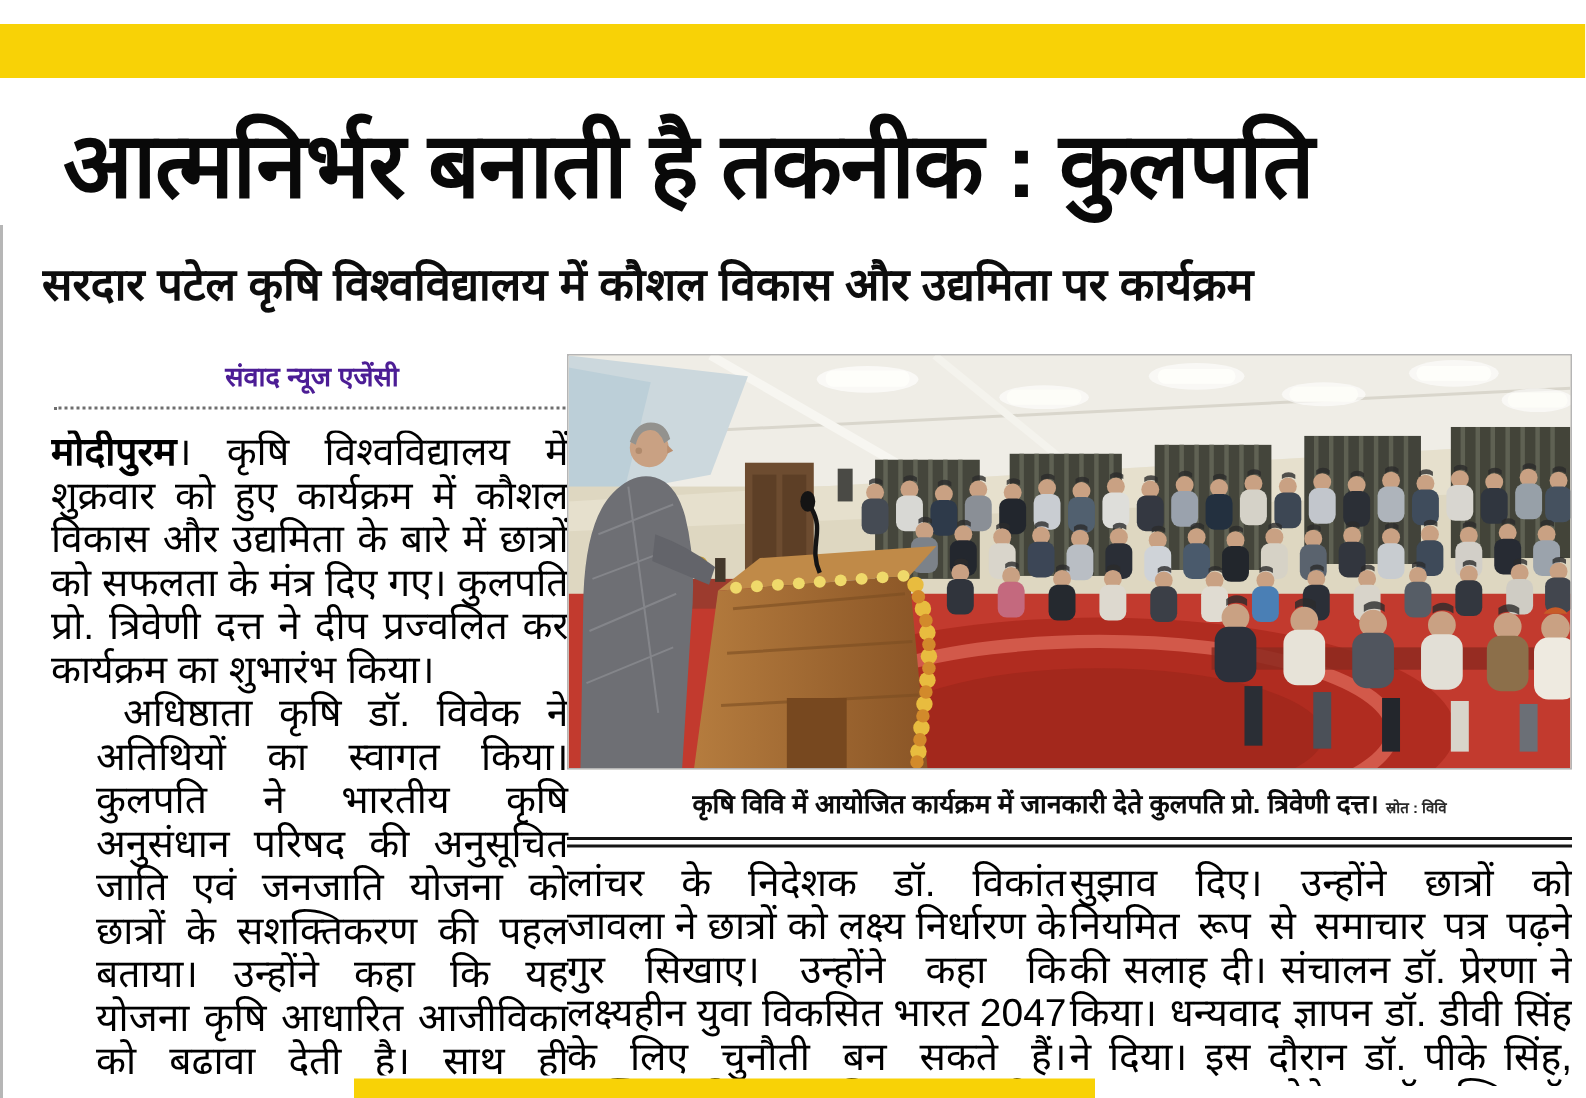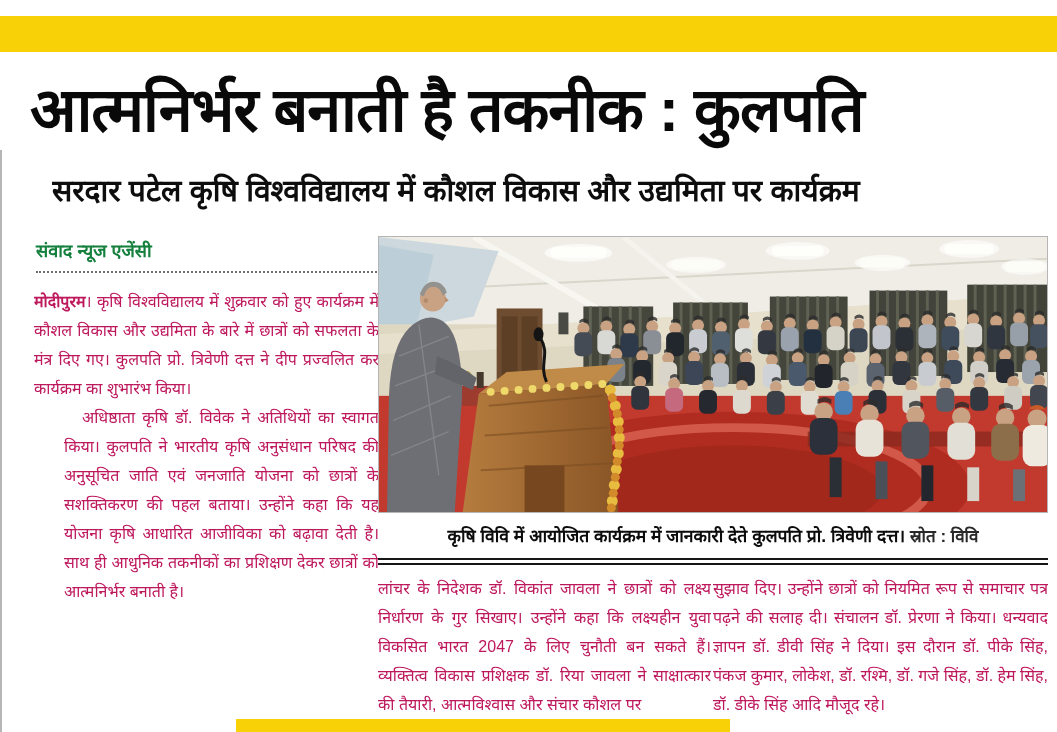--- a/index.html
+++ b/index.html
@@ -13,55 +13,55 @@
     position:absolute; left:0; top:16px; width:1057px; height:36px;
   }
   .bottom-bar {
     position:absolute; left:236px; top:719px; width:494px; height:13px;
   }
   .left-edge-rule {
     position:absolute; left:0; top:150px; width:2px; height:582px;
     background:#8f8f8f; opacity:.65;
   }
   .headline {
-    position:absolute; left:30px; top:58px; width:992px; height:108px;
+    position:absolute; left:42px; top:58px; width:992px; height:108px;
     font-size:61px; font-weight:700; color:#090909; line-height:104px;
     letter-spacing:-1px; white-space:nowrap; overflow:hidden;
   }
   .subheadline {
-    position:absolute; left:52px; top:166px; width:994px; height:52px;
+    position:absolute; left:28px; top:166px; width:994px; height:52px;
     font-size:30px; font-weight:700; color:#0d0d0d; line-height:50px;
     white-space:nowrap; overflow:hidden;
   }
   .byline {
     position:absolute; left:36px; top:238px; width:344px;
-    font-size:18px; font-weight:700; color:#15803d;
+    font-size:18px; font-weight:700; color:#4c1d95;text-align:center;
   }
   .dotted-rule {
     position:absolute; left:36px; top:270px; width:341px; height:3px;
     border-bottom:2px dotted #6e6e6e;
   }
-  .body-text { font-size:16px; line-height:29px; color:#be185d; text-align:justify; }
+  .body-text { font-size:26px; line-height:29px; color:#000000; text-align:justify; }
   .col-left {
     position:absolute; left:34px; top:287px; width:345px; height:430px;
     overflow:hidden;
   }
   .col-left p.indent { text-indent:18px;margin-left:30px; }
   .lead-word { font-weight:700; }
   figure.photo {
     position:absolute; left:378px; top:236px; width:670px; height:277px;
     border:1px solid #b5b5b5; background:#e9e7df; overflow:hidden;
   }
   figure.photo svg { display:block; width:100%; height:100%; }
   .caption {
     position:absolute; left:378px; top:520px; width:670px; height:34px;
     text-align:center; font-size:17.5px; font-weight:700; color:#0c0c0c;
     line-height:32px; white-space:nowrap; overflow:hidden;
   }
-  .caption .credit { font-size:17px; font-weight:700; color:#2a2a2a; }
+  .caption .credit { font-size:10px; font-weight:700; color:#2a2a2a; }
   .double-rule {
     position:absolute; left:378px; top:558px; width:670px; height:7px;
     border-top:2px solid #161616; border-bottom:2px solid #161616;
   }
   .col-mid {
     position:absolute; left:378px; top:574px; width:333px; height:150px; overflow:hidden;
   }
   .col-right {
     position:absolute; left:713px; top:574px; width:335px; height:150px; overflow:hidden;
   }

